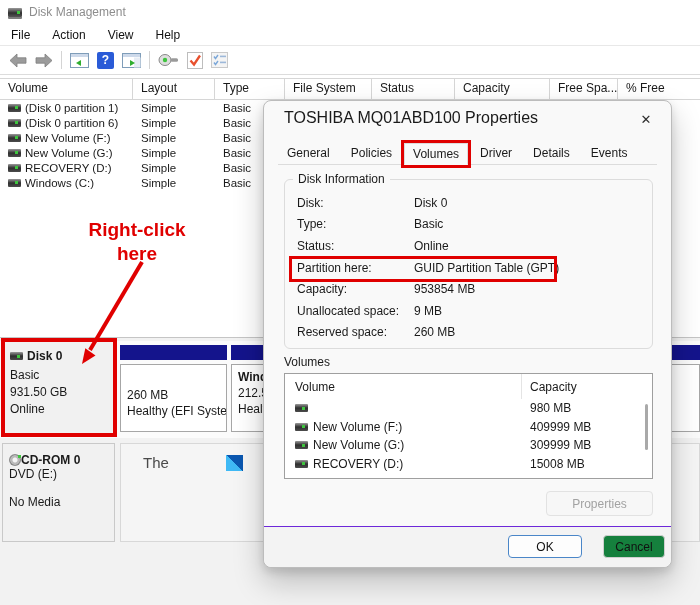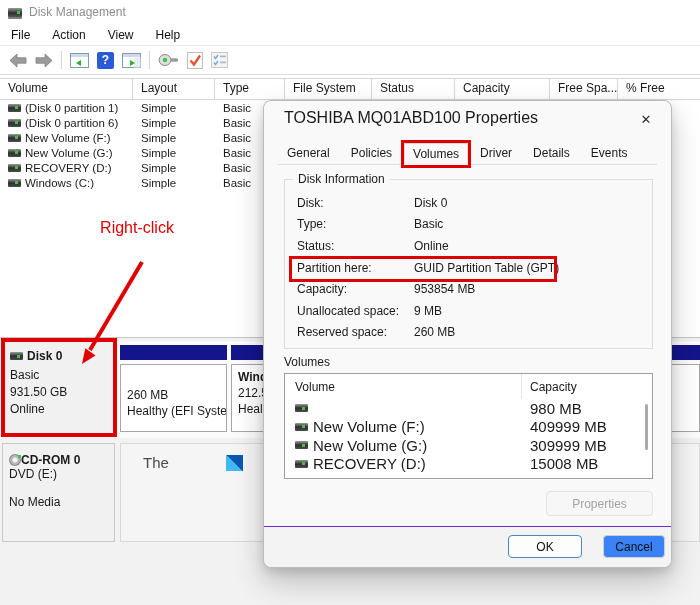--- a/index.html
+++ b/index.html
@@ -32,21 +32,21 @@
   .c0{width:133px}.c1{width:82px}.c2{width:70px}.c3{width:87px}.c4{width:83px}.c5{width:95px}.c6{width:68px}.c7{width:82px}
   .vrows { position:absolute; left:0; top:100px; width:700px; }
   .vrow { display:flex; height:15px; align-items:center; font-size:11.5px; }
   .vcell { box-sizing:border-box; padding-left:8px; white-space:nowrap; overflow:hidden; display:flex; align-items:center; gap:4px; }
   .drv { display:inline-block; width:13px; height:8px; background:linear-gradient(180deg,#9a9a9a,#2e2e2e 50%,#4c4c4c);
          border-radius:1px; position:relative; flex:0 0 auto; }
   .drv::after { content:""; position:absolute; right:3px; top:2.5px; width:3px; height:3px; background:#3ec43e; }
 
   
   .annot-text { position:absolute; left:58px; top:218px; width:158px; text-align:center; color:#e00000;
-                font-weight:normal; font-size:16px; line-height:1.25; z-index:6; }
+                font-weight:bold; font-size:19px; line-height:1.25; z-index:6; }
   .annot-arrow { position:absolute; left:66px; top:252px; z-index:6; }
   .hl-disk0 { position:absolute; left:1px; top:338px; width:116px; height:99px; border:4px solid #e00000;
               box-sizing:border-box; z-index:5; }
 
   
   .disk-view { position:absolute; left:0; top:337px; width:700px; height:268px; background:#f2f2f2;
                border-top:1px solid #c5c5c5; box-sizing:border-box; }
   .disk-row { position:absolute; left:0; top:3px; width:700px; height:97px; background:#fbfbfb; }
   .panel { position:absolute; left:2px; top:0; width:113px; height:96px; background:#f1f1f1;
            border:1px solid #c2c2c2; box-sizing:border-box; padding:7px 0 0 7px; }
@@ -81,46 +81,46 @@
   .dlg-title { position:absolute; left:0; top:0; right:0; height:34px; display:flex; align-items:center;
                padding-left:20px; font-size:16px; }
   .dlg-close { position:absolute; right:12px; top:7px; width:26px; height:22px; display:flex; align-items:center;
                justify-content:center; font-size:13px; color:#2e2e2e; }
   .dlg-tabs { position:absolute; left:14px; top:41px; right:14px; height:22px; display:flex; gap:3px;
               border-bottom:1px solid #dcdcdc; align-items:flex-end; }
   .tab { padding:3px 8px 3px 8px; border:1px solid transparent; white-space:nowrap; }
   .tab.active { position:relative; z-index:2; background:#f9f9f9; border-color:#dcdcdc;
                 border-bottom-color:#f9f9f9; margin-bottom:-1px; outline:3px solid #e00000; }
   .groupbox { position:absolute; left:20px; top:78px; width:369px; height:170px; border:1px solid #dcdcdc;
-              border-radius:0; box-sizing:border-box; }
+              border-radius:6px; box-sizing:border-box; }
   .gb-label { position:absolute; left:8px; top:-8px; background:#f9f9f9; padding:0 5px; }
   .gb-rows { position:absolute; left:12px; top:12px; right:8px; }
   .info-row { display:flex; height:21.6px; align-items:center; }
   .info-label { width:117px; flex:0 0 auto; }
   .hl-prow { position:absolute; left:25px; top:155px; width:268px; height:26px; border:3px solid #e00000;
              box-sizing:border-box; z-index:3; }
   .vols-label { position:absolute; left:20px; top:254px; }
   .listview { position:absolute; left:20px; top:272px; width:369px; height:106px; background:#fff;
               border:1px solid #9f9f9f; box-sizing:border-box; overflow:hidden; }
   .lv-head { display:flex; height:25px; align-items:center; }
   .lv-vcol { width:237px; padding-left:10px; box-sizing:border-box; border-right:1px solid #e4e4e4; height:25px;
              display:flex; align-items:center; }
   .lv-ccol { padding-left:8px; }
-  .lv-row { display:flex; height:18.5px; align-items:center; font-size:15px; }
+  .lv-row { display:flex; height:18.5px; align-items:center; font-size:12px; }
   .lv-row .lv-vcol { border-right:none; height:18.5px; gap:5px; }
   .lv-scroll { position:absolute; right:4px; top:30px; width:3px; height:46px; background:#a9a9a9; border-radius:2px; }
   .btn { border-radius:4px; box-sizing:border-box; display:flex; align-items:center; justify-content:center;
          font-size:12px; }
   .btn-props { position:absolute; left:282px; top:390px; width:107px; height:25px; background:#f7f7f7;
                border:1px solid #e2e2e2; color:#a2a2a2; }
   .dlg-footer { position:absolute; left:0; right:0; bottom:0; height:40px; background:#f3f3f3;
                 border-top:1px solid #6d28d9; border-radius:0 0 8px 8px; }
   .btn-ok { position:absolute; left:244px; top:8px; width:74px; height:23px; background:#fdfdfd;
             border:1px solid #4a86c8; color:#111; }
-  .btn-cancel { position:absolute; left:339px; top:8px; width:62px; height:23px; background:#3b82f6;
+  .btn-cancel { position:absolute; left:339px; top:8px; width:62px; height:23px; background:#15803d;
                 border:1px solid #cfcfcf; color:#111; }
 </style>
 </head>
 <body>
 
 <div class="screen">
 
   <div class="titlebar">
     <span class="title-icon"></span>
     <span>Disk Management</span>
@@ -243,20 +243,21 @@
           <span class="drv"></span>
           <span>Windows (C:)</span>
         </span>
       <span class="vcell c1">Simple</span>
       <span class="vcell c2">Basic</span>
     </div>
   </div>
 
   <div class="annot-text">
     <div>Right-click</div>
+    <div>here</div>
   </div>
   <svg class="annot-arrow" width="92" height="128" viewBox="0 0 92 128">
     <line x1="76" y1="10" x2="24" y2="98" stroke="#e00000" stroke-width="4"></line>
     <polygon points="16,112 29.5,103.4 19.3,96.2" fill="#e00000"></polygon>
   </svg>
 
   <div class="disk-view">
 
     <div class="disk-row">
       <div class="panel">

